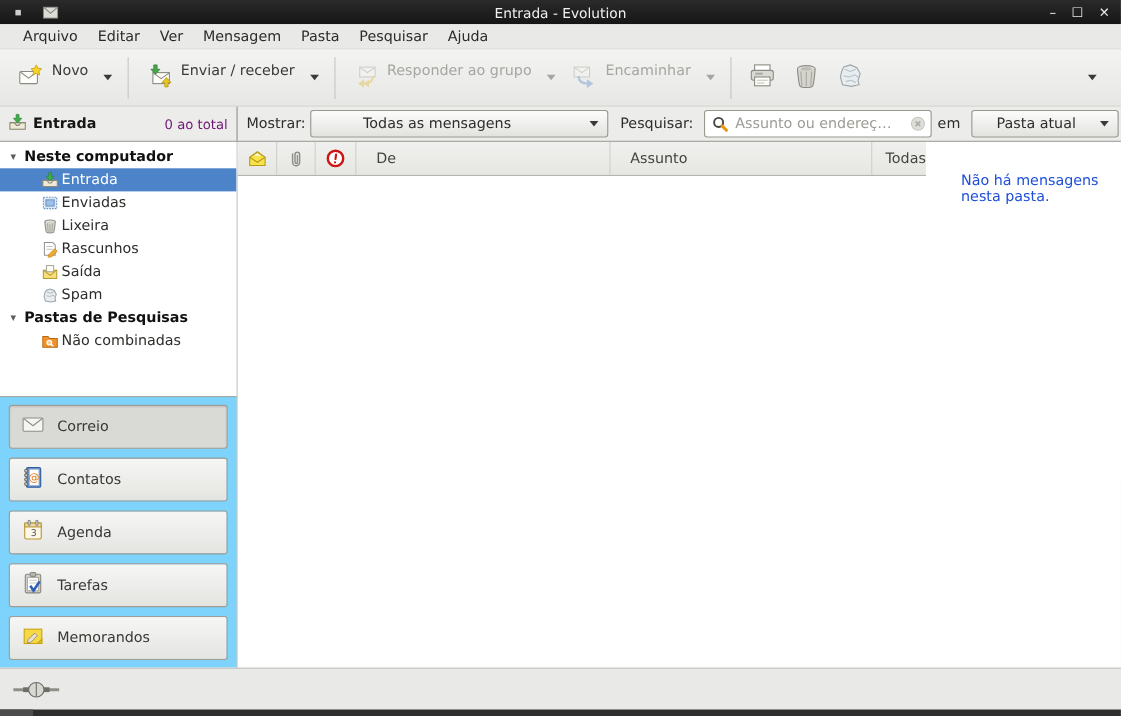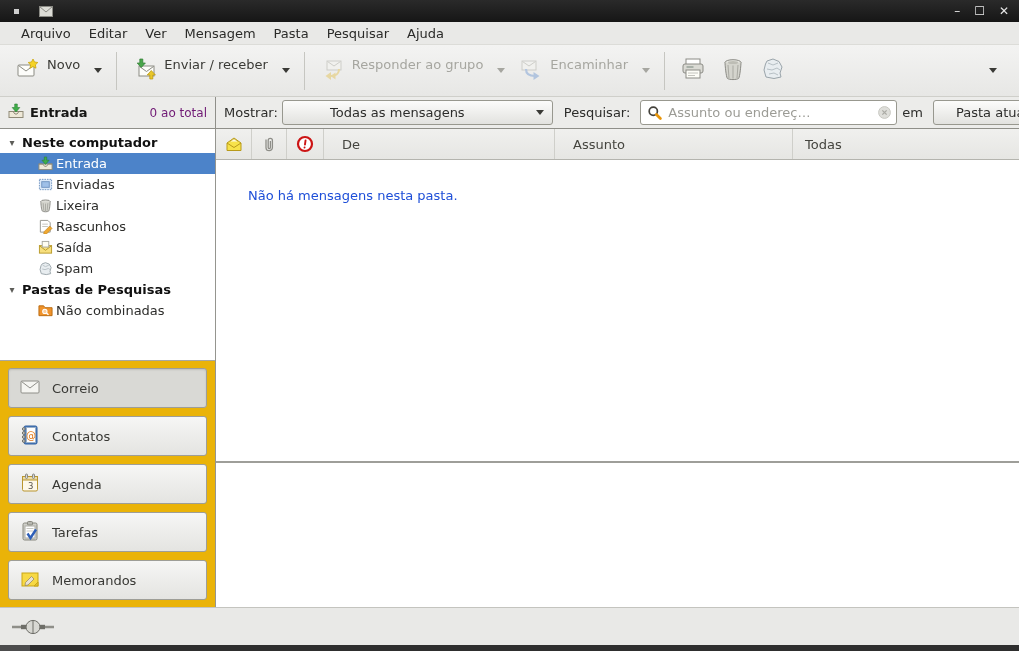--- a/index.html
+++ b/index.html
@@ -35,42 +35,42 @@
   .fb-left { flex:0 0 216px; width:216px; display:flex; align-items:center; padding:0 8px 0 8px; border-right:1px solid #8f8f89; }
   .fb-name { font-weight:bold; margin-left:6px; color:#161614; }
   .fb-count { margin-left:auto; font-size:12px; color:#701a75; }
   .fb-right { flex:1; display:flex; align-items:center; padding:0 4px 0 6px; }
   .fb-label { color:#2d2d2b; margin:0 4px 0 2px; }
   .combo { height:25px; background:linear-gradient(#fcfcfb,#e2e2df); border:1px solid #98988f; border-radius:3px; display:flex; align-items:center; color:#2d2d2b; }
   .combo .cval { flex:1; text-align:center; padding:0 6px; }
   .combo .carr { width:0; height:0; border-left:4px solid transparent; border-right:4px solid transparent; border-top:5px solid #3a3a36; margin-right:8px; }
   .combo-show { width:271px; margin-right:9px;gap:24px; }
   .combo-scope { width:134px; margin-left:5px; }
-  .searchbox { width:257px; height:25px; background:#ffffff; border:1px solid #98988f; border-radius:3px; display:flex; align-items:center; padding:0 4px 0 6px; margin-left:6px; }
+  .searchbox { width:207px; height:25px; background:#ffffff; border:1px solid #98988f; border-radius:3px; display:flex; align-items:center; padding:0 4px 0 6px; margin-left:6px; }
   .searchbox input { border:none; outline:none; flex:1; min-width:0; font-family:inherit; font-size:13px; color:#333; background:transparent; }
   .searchbox input::placeholder { color:#9c9c96; }
   .fb-em { margin:0 5px; }
 
   
   .main { position:absolute; top:129px; left:0; right:0; height:478px; display:flex; }
   .sidebar { flex:0 0 216px; width:216px; border-right:1px solid #95958f; display:flex; flex-direction:column; background:#ffffff; }
   .tree { height:231px; background:#ffffff; padding-top:3px; overflow:hidden; }
   .trow { height:21px; display:flex; align-items:center; cursor:default; }
   .trow .expander { width:12px; margin-left:6px; font-size:10px; color:#5d5d58; text-align:center; }
   .trow.group { font-weight:bold; color:#111; }
   .trow.group .glabel { margin-left:4px; }
   .trow.item { padding-left:38px; }
   .trow .ticon { display:flex; align-items:center; margin-right:3px; }
   .trow.selected { background:#4c83c9; color:#ffffff; }
 
-  .switcher { flex:1; background:#eab308; border-top:1px solid #a8a8a2; padding:7px 8px 0 8px; display:flex; flex-direction:column; gap:8px; }
+  .switcher { flex:1; background:#7dd3fc; border-top:1px solid #a8a8a2; padding:7px 8px 0 8px; display:flex; flex-direction:column; gap:8px; }
   .swbtn { height:40px; border:1px solid #9e9e97; border-radius:3px; background:linear-gradient(#f6f6f5,#e4e4e1); display:flex; align-items:center; padding-left:10px; gap:11px; color:#383834; }
   .swbtn.active { background:#d9d9d5; box-shadow:inset 0 1px 2px rgba(0,0,0,.12); }
 
-  .content { flex:1; display:flex; flex-direction:column; background:#ffffff; }
+  .content { flex:1; display:flex; flex-direction:row; background:#ffffff; }
   .listheader { height:31px; background:linear-gradient(#f0f0ee,#e6e6e3); border-bottom:1px solid #b4b4ae; display:flex; }
   .hcol { display:flex; align-items:center; border-right:1px solid #cfcfca; color:#45453f; }
   .hcol.icon { justify-content:center; }
   .hc-read { width:36px; } .hc-attach { width:35px; } .hc-imp { width:37px; }
   .hc-de { width:231px; padding-left:18px; }
   .hc-assunto { width:238px; padding-left:18px; }
   .hc-data { flex:1; padding-left:12px; border-right:none; }
   .listbody { height:301px; background:#fff; padding:28px 0 0 32px; color:#1d4ed8; }
   .splitter { height:2px; background:#9e9e99; }
   .preview { flex:1; background:#ffffff; }
@@ -86,20 +86,21 @@
 <div class="window">
 
   <div class="titlebar">
     <div class="tb-dot"></div>
     <div class="tb-appicon">
       <svg width="14" height="11" viewBox="0 0 14 11">
           <rect x="0.5" y="0.5" width="13" height="10" fill="#dcdcd6" stroke="#8a8a84"></rect>
           <path d="M0.5 0.5 L7 6 L13.5 0.5" fill="none" stroke="#8a8a84"></path>
         </svg>
     </div>
+    <div class="tb-title">Entrada - Evolution</div>
     <div class="tb-controls">
       <span class="ctl-min">–</span>
       <span class="ctl-max">☐</span>
       <span class="ctl-close">✕</span>
     </div>
   </div>
 
   <div class="menubar">
     <span class="menu-item">Arquivo</span>
     <span class="menu-item">Editar</span>

